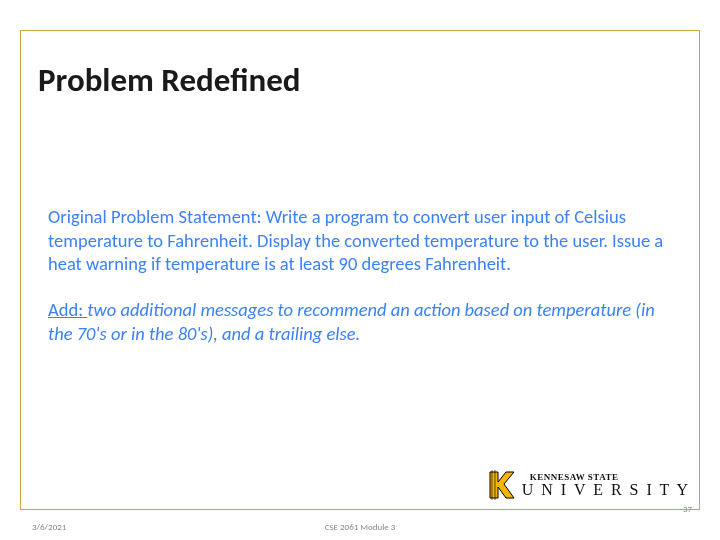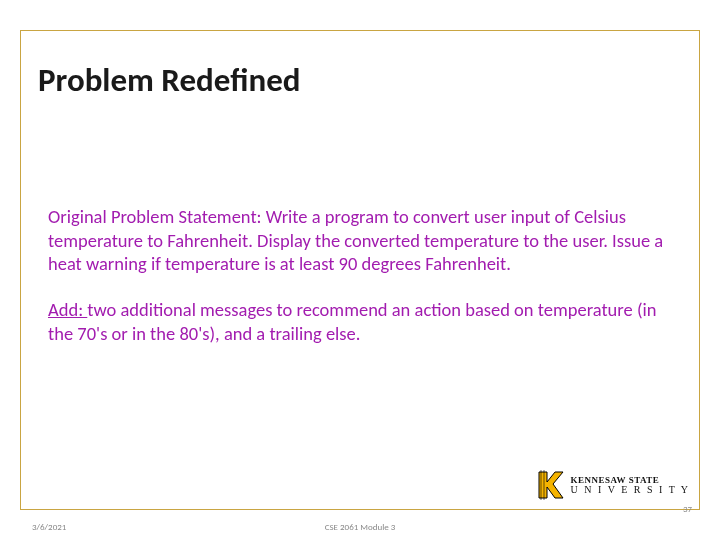--- a/index.html
+++ b/index.html
@@ -27,25 +27,25 @@
     color: #1a1a1a;
     letter-spacing: 0px;
   }
   .body {
     position: absolute;
     left: 48px;
     top: 205px;
     right: 48px;
     font-size: 18.5px;
     line-height: 1.28;
-    color: #a21caf;
+    color: #3b82f6;
   }
   .body p + p { margin-top: 22px; }
   .add-label { font-style: normal; text-decoration: underline; }
-  .add-text { }
+  .add-text { font-style: italic; }
   .footer {
     position: absolute;
     left: 0;
     right: 0;
     bottom: 6px;
     height: 18px;
     font-size: 9px;
     color: #888;
   }
   .footer .date { position: absolute; left: 32px; bottom: 2px; }
@@ -62,22 +62,22 @@
   .logo-mark {
     width: 30px;
     height: 34px;
   }
   .logo-text {
     display: flex;
     flex-direction: column;
     line-height: 1.0;
     font-family: "Times New Roman", serif;
   }
-  .logo-text .line1 { font-size: 9px; font-weight: 700; letter-spacing: 0.5px; color: #111; }
-  .logo-text .line2 { font-size: 10px; letter-spacing: 2px; color: #111; }
+  .logo-text .line1 { font-size: 9px; font-weight: 700; letter-spacing: 0.5px; color: #111; margin-left: 8px; }
+  .logo-text .line2 { font-size: 16px; letter-spacing: 2px; color: #111; }
 </style>
 </head>
 <body>
 
 <div class="slide">
   <div class="frame"></div>
 
   <div class="title">Problem Redefined</div>
 
   <div class="body">

